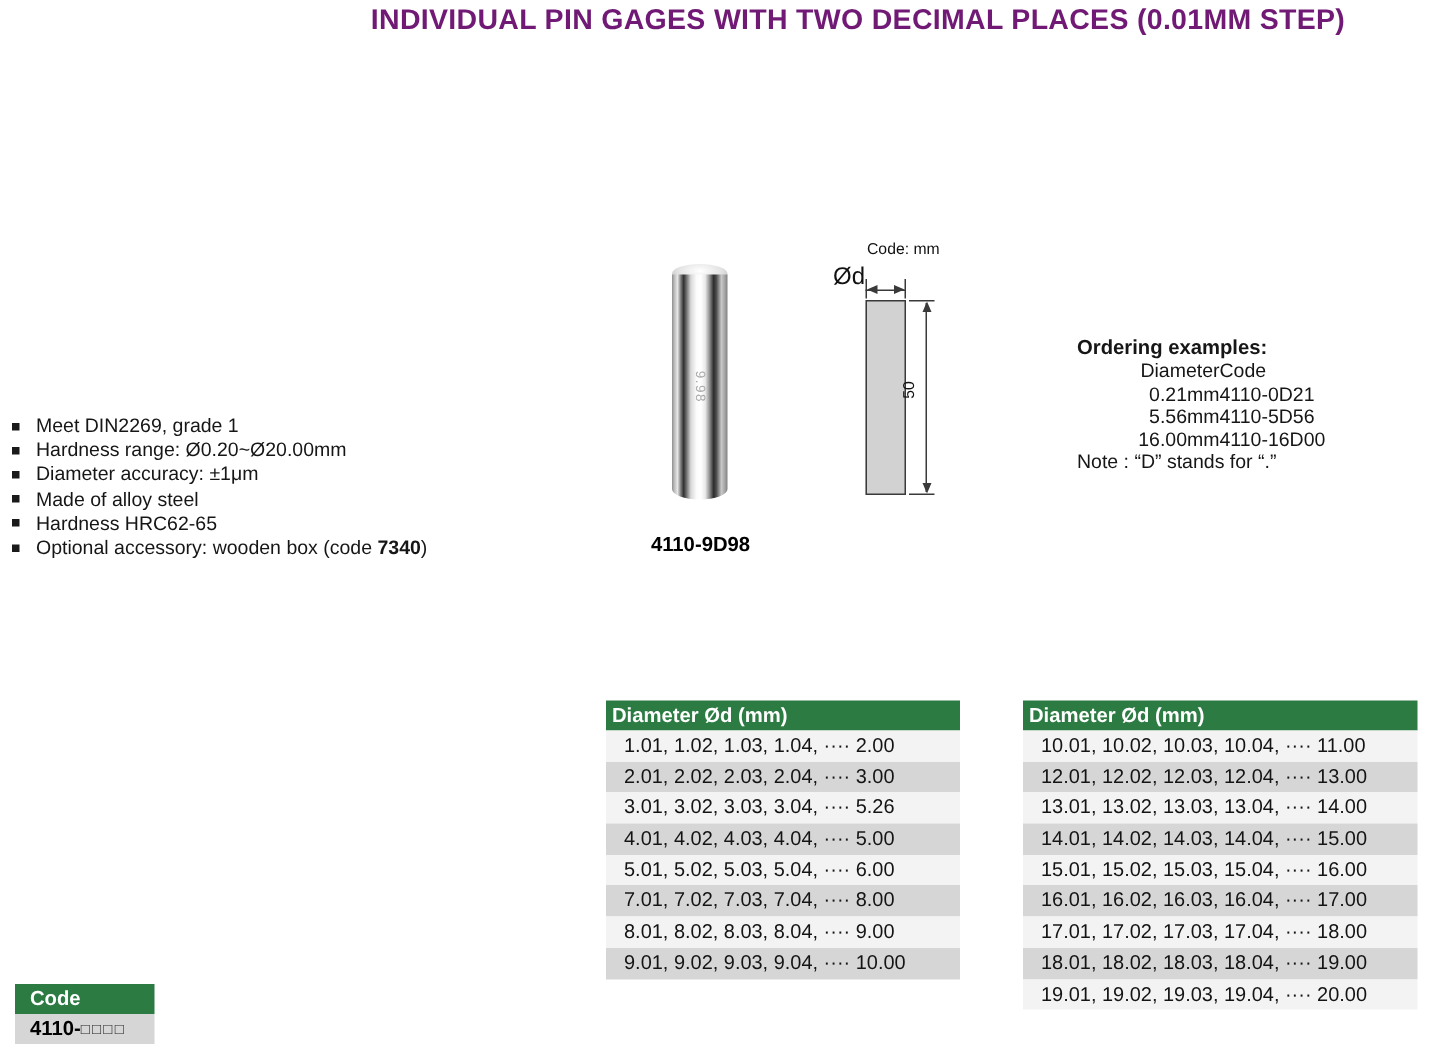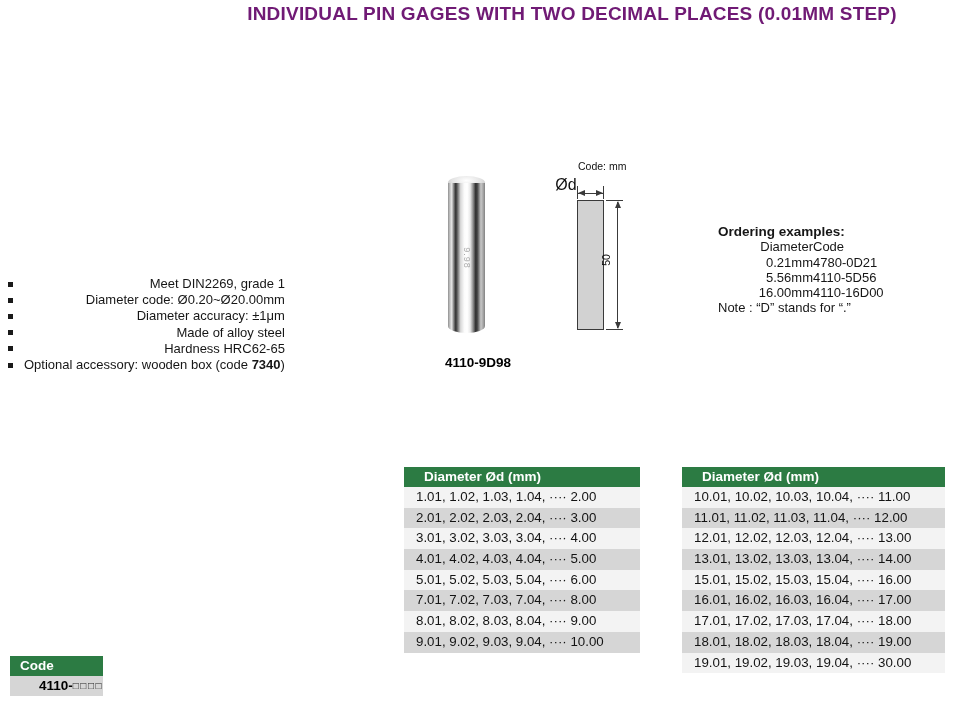--- a/index.html
+++ b/index.html
@@ -9,21 +9,21 @@
   }
 
   
   .page-title {
     position:absolute; left:192px; top:3px; width:760px;
     text-align:center; font-size:19px; font-weight:bold; color:#701a75;
     letter-spacing:0.2px; white-space:nowrap;
   }
 
   
-  .features { position:absolute; left:8px; top:276px; margin:0; padding:0; list-style:none; font-size:13px;text-align:right; }
+  .features { position:absolute; left:8px; top:276px; margin:0; padding:0; list-style:none; font-size:13px; }
   .features li { position:relative; padding-left:16px; line-height:16.2px; white-space:nowrap; }
   .features .bullet {
     position:absolute; left:0; top:5.5px; width:5px; height:5px; background:#1a1a1a; display:inline-block;
   }
   .features b { font-weight:bold; }
 
   
   .pin-top {
     position:absolute; left:448px; top:176px; width:37px; height:13px; border-radius:50%;
     background:radial-gradient(ellipse at 50% 35%, #ffffff 0%, #e3e3e3 55%, #b4b4b4 100%);
@@ -34,21 +34,21 @@
       #8f8f8f 0%, #c2c2c2 5%, #e6e6e6 10%, #7a7a7a 16%, #303030 21%,
       #6e6e6e 26%, #d8d8d8 34%, #fbfbfb 44%, #ffffff 52%, #e9e9e9 60%,
       #8c8c8c 68%, #2c2c2c 75%, #4e4e4e 80%, #c8c8c8 89%, #a6a6a6 95%, #818181 100%);
     border-radius:0 0 50% 50% / 0 0 7px 7px;
   }
   .pin-marking {
     position:absolute; left:50%; top:50%;
     transform:translate(-50%,-50%) rotate(90deg);
     font-size:9px; letter-spacing:1px; color:#8f8f8f; opacity:.75;
   }
-  .pin-caption { position:absolute; left:423px; top:355px; width:88px; text-align:right; font-size:13.5px; font-weight:bold; color:#000; }
+  .pin-caption { position:absolute; left:423px; top:355px; width:88px; text-align:center; font-size:13.5px; font-weight:bold; color:#000; }
 
   
   .unit-label { position:absolute; left:578px; top:160px; font-size:10.5px; color:#111; }
   .dia-label  { position:absolute; left:552px; top:176px; width:28px; text-align:center; font-size:16px; color:#111; }
   .dwg-line { position:absolute; background:#3a3a3a; }
   .dwg-rect {
     position:absolute; left:577px; top:200px; width:25px; height:128px;
     background:#d2d2d2; border:1px solid #3a3a3a;
   }
   .arr { position:absolute; width:0; height:0; }
@@ -64,51 +64,51 @@
   
   .ordering { position:absolute; left:718px; top:224px; font-size:13px; line-height:15.3px; white-space:nowrap; }
   .ord-heading { font-weight:bold; font-size:13.5px; }
   .ord-col1 { display:inline-block; width:95px;text-align:right; }
 
   
   .dtable { position:absolute; top:467px; }
   .dtable.left  { left:404px; width:236px; }
   .dtable.right { left:682px; width:263px; }
   .t-header {
-    height:20px; line-height:20px; padding-left:20px;
+    height:20px; line-height:20px; padding-left:4px;
     background:#2c7b43; color:#ffffff; font-weight:bold; font-size:13.5px; white-space:nowrap;
   }
   .t-row { height:20.7px; line-height:20.7px; padding-left:12px; font-size:13.3px; color:#141414; white-space:nowrap; }
   .dtable .t-row:nth-of-type(odd)  { background:#d6d6d6; }
   .dtable .t-row:nth-of-type(even) { background:#f3f3f3; }
 
   
   .code-box { position:absolute; left:10px; top:656px; width:93px; }
   .code-box .t-header { padding-left:10px; }
   .code-value {
     height:20px; line-height:20px; background:#d6d6d6; padding-left:10px;
-    font-size:13.5px; font-weight:bold; color:#000; white-space:nowrap;text-align:right;
+    font-size:13.5px; font-weight:bold; color:#000; white-space:nowrap;
   }
   .code-value .squares { font-weight:normal; font-size:10px; letter-spacing:1.5px; position:relative; top:-1px; color:#222; }
 </style>
 </head>
 <body>
 
 <div class="page">
 
   <div class="page-title">INDIVIDUAL PIN GAGES WITH TWO DECIMAL PLACES (0.01MM STEP)</div>
 
   <ul class="features">
     <li>
       <span class="bullet"></span>
       <span>Meet DIN2269, grade 1</span>
     </li>
     <li>
       <span class="bullet"></span>
-      <span>Diameter code: Ø0.20~Ø20.00mm</span>
+      <span>Hardness range: Ø0.20~Ø20.00mm</span>
     </li>
     <li>
       <span class="bullet"></span>
       <span>Diameter accuracy: ±1μm</span>
     </li>
     <li>
       <span class="bullet"></span>
       <span>Made of alloy steel</span>
     </li>
     <li>
@@ -141,54 +141,54 @@
   <div class="arr arr-up" style="left:614.5px; top:201px;"></div>
   <div class="arr arr-down" style="left:614.5px; top:322px;"></div>
   <div class="len-label">50</div>
 
   <div class="ordering">
     <div class="ord-heading">Ordering examples:</div>
     <div>
       <span class="ord-col1">Diameter</span><span>Code</span>
     </div>
     <div>
-      <span class="ord-col1">0.21mm</span><span>4780-0D21</span>
+      <span class="ord-col1">0.21mm</span><span>4110-0D21</span>
     </div>
     <div>
       <span class="ord-col1">5.56mm</span><span>4110-5D56</span>
     </div>
     <div>
       <span class="ord-col1">16.00mm</span><span>4110-16D00</span>
     </div>
     <div>Note : “D” stands for “.”</div>
   </div>
 
   <div class="dtable left">
     <div class="t-header">Diameter Ød (mm)</div>
     <div class="t-row">1.01, 1.02, 1.03, 1.04, ···· 2.00</div>
     <div class="t-row">2.01, 2.02, 2.03, 2.04, ···· 3.00</div>
-    <div class="t-row">3.01, 3.02, 3.03, 3.04, ···· 4.00</div>
+    <div class="t-row">3.01, 3.02, 3.03, 3.04, ···· 5.26</div>
     <div class="t-row">4.01, 4.02, 4.03, 4.04, ···· 5.00</div>
     <div class="t-row">5.01, 5.02, 5.03, 5.04, ···· 6.00</div>
     <div class="t-row">7.01, 7.02, 7.03, 7.04, ···· 8.00</div>
     <div class="t-row">8.01, 8.02, 8.03, 8.04, ···· 9.00</div>
     <div class="t-row">9.01, 9.02, 9.03, 9.04, ···· 10.00</div>
   </div>
 
   <div class="dtable right">
     <div class="t-header">Diameter Ød (mm)</div>
     <div class="t-row">10.01, 10.02, 10.03, 10.04, ···· 11.00</div>
-    <div class="t-row">11.01, 11.02, 11.03, 11.04, ···· 12.00</div>
     <div class="t-row">12.01, 12.02, 12.03, 12.04, ···· 13.00</div>
     <div class="t-row">13.01, 13.02, 13.03, 13.04, ···· 14.00</div>
+    <div class="t-row">14.01, 14.02, 14.03, 14.04, ···· 15.00</div>
     <div class="t-row">15.01, 15.02, 15.03, 15.04, ···· 16.00</div>
     <div class="t-row">16.01, 16.02, 16.03, 16.04, ···· 17.00</div>
     <div class="t-row">17.01, 17.02, 17.03, 17.04, ···· 18.00</div>
     <div class="t-row">18.01, 18.02, 18.03, 18.04, ···· 19.00</div>
-    <div class="t-row">19.01, 19.02, 19.03, 19.04, ···· 30.00</div>
+    <div class="t-row">19.01, 19.02, 19.03, 19.04, ···· 20.00</div>
   </div>
 
   <div class="code-box">
     <div class="t-header">Code</div>
     <div class="code-value">
       <span>4110-</span><span class="squares">□□□□</span>
     </div>
   </div>
 
 </div>

